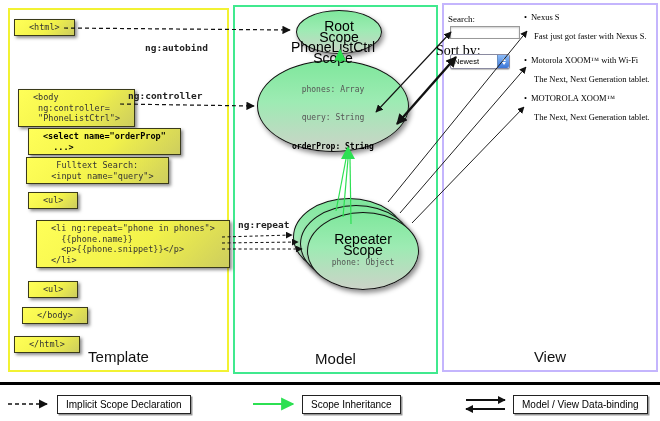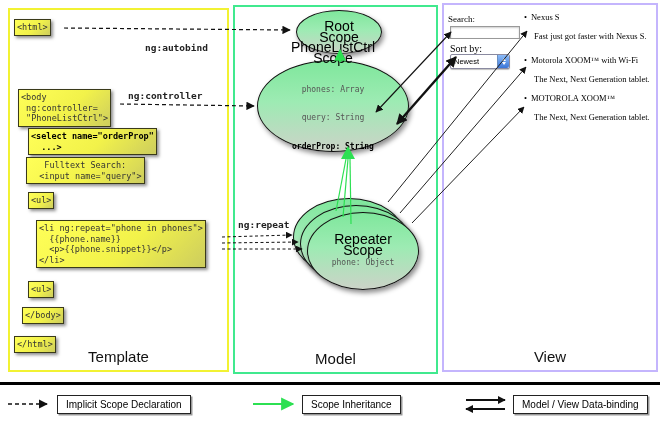--- a/index.html
+++ b/index.html
@@ -7,21 +7,21 @@
           font-family:"Liberation Sans",sans-serif;}
   .panel{position:absolute;background:#fff;}
   .panel-template{left:8px;top:8px;width:217px;height:360px;border:2px solid #f2f233;}
   .panel-model{left:233px;top:5px;width:201px;height:365px;border:2px solid #40e98e;}
   .panel-view{left:442px;top:3px;width:212px;height:365px;border:2px solid #c4b5fd;}
   .panel-label{position:absolute;bottom:5px;left:0;width:100%;text-align:center;
                font-size:15px;color:#111;}
   .code-box{position:absolute;z-index:2;
             background:linear-gradient(135deg,#ffff58 0%,#f2f24a 55%,#cdcd5e 100%);
             border:1px solid #3a3a1a;box-shadow:2px 2px 3px rgba(50,50,50,.55);
-            padding:2px 2px;font:8.5px/10.5px "DejaVu Sans Mono",monospace;color:#333;
+            padding:2px 14px;font:8.5px/10.5px "DejaVu Sans Mono",monospace;color:#333;
             white-space:pre;}
   .bold-code{font-weight:bold;color:#000;}
   .box-html{left:14px;top:19px;}
   .box-body{left:18px;top:89px;}
   .box-select{left:28px;top:128px;}
   .box-fulltext{left:26px;top:157px;text-align:center;}
   .box-ul1{left:28px;top:192px;}
   .box-li{left:36px;top:220px;}
   .box-ul2{left:28px;top:281px;}
   .box-bodyclose{left:22px;top:307px;}
@@ -44,21 +44,21 @@
   .lbl-autobind{left:145px;top:9px;margin-top:33px;}
   .lbl-controller{left:128px;top:90px;}
   .lbl-repeat{left:238px;top:219px;}
   .overlay{position:absolute;left:0;top:0;z-index:3;pointer-events:none;}
   
   .view-text{position:absolute;z-index:2;font-family:"Liberation Serif",serif;color:#000;}
   .search-label{left:448px;top:14px;font-size:9px;}
   .search-input{position:absolute;z-index:2;left:450px;top:26px;width:64px;height:11px;
                 border:1px solid #999;background:#fff;box-shadow:inset 0 1px 2px rgba(0,0,0,.2);
                 font:8px "Liberation Serif",serif;padding:0 2px;}
-  .sort-label{left:450px;top:43px;font-size:10px;}
+  .sort-label{left:436px;top:43px;font-size:14px;}
   .sort-select{position:absolute;z-index:2;left:450px;top:54px;width:58px;height:13px;
                background:#fff;border:1px solid #8a8aa0;border-radius:2px;
                display:flex;align-items:center;box-shadow:0 1px 1px rgba(0,0,0,.25);}
   .sort-value{flex:1;font-size:7.5px;padding-left:3px;color:#000;
               font-family:"Liberation Sans",sans-serif;}
   .stepper{width:11px;height:100%;background:linear-gradient(#8cbcf8,#3b76d8);
            border-left:1px solid #6b8fc0;border-radius:0 2px 2px 0;
            display:flex;flex-direction:column;align-items:center;justify-content:center;gap:1px;}
   .tri-up{width:0;height:0;border-left:2.5px solid transparent;border-right:2.5px solid transparent;
           border-bottom:3px solid #fff;}

